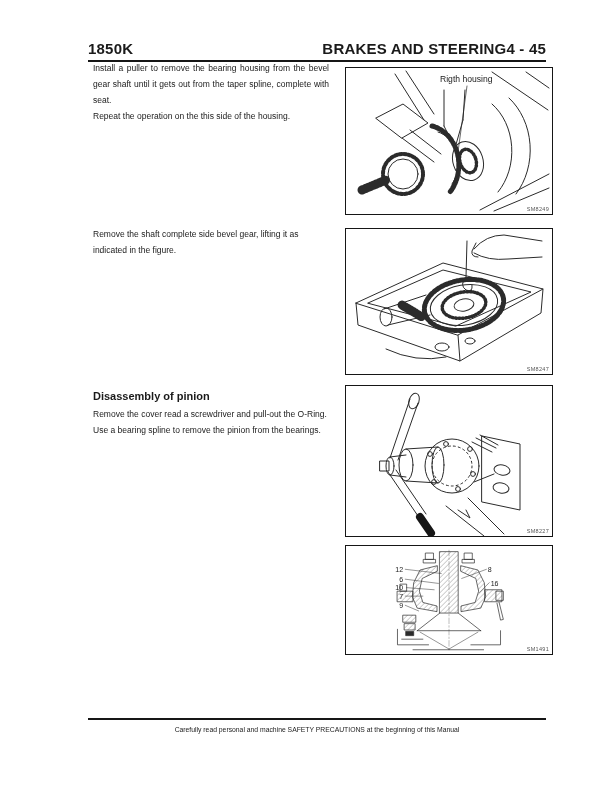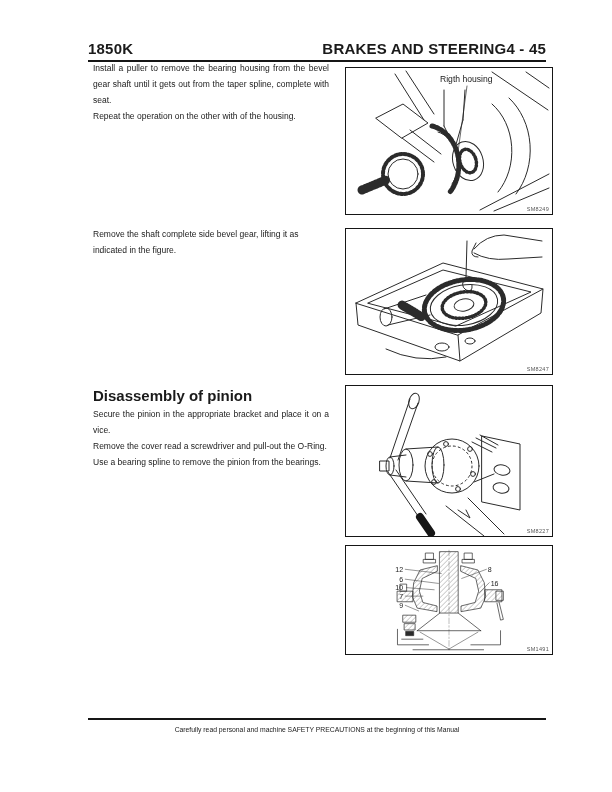--- a/index.html
+++ b/index.html
@@ -13,21 +13,21 @@
     position:absolute; left:88px; top:40px; width:458px;
     display:flex; align-items:flex-end;
     font-size:15px; font-weight:bold; letter-spacing:0.2px;
     border-bottom:2px solid #161616; padding-bottom:3px;
   }
   .hdr-center { flex:1; text-align:right; }
   
   .tblock { position:absolute; left:93px; width:236px; font-size:8.5px; line-height:16px; }
   .tblock p { margin:0; }
   .just { text-align:justify; }
-  .sect-head { font-weight:bold; font-size:15px; }
+  .sect-head { font-weight:bold; font-size:11px; }
   
   .fig { position:absolute; left:345px; width:208px; border:1px solid #161616; background:#fff; }
   .fig svg { position:absolute; left:0; top:0; width:100%; height:100%; }
   .figcode {
     position:absolute; right:3px; bottom:2px; font-size:5.5px; color:#555;
     letter-spacing:0.3px; line-height:1;
   }
   
   .ln * { stroke:#2b2b2b; stroke-width:1; fill:none; stroke-linecap:round; stroke-linejoin:round; }
   .teeth  { stroke-dasharray:2.5 2; stroke-width:4 !important; }
@@ -54,33 +54,32 @@
 <div class="page">
 
   <div class="hdr">
     <span>1850K</span>
     <span class="hdr-center">BRAKES AND STEERING</span>
     <span>4 - 45</span>
   </div>
 
   <div class="tblock" style="top:60px">
     <p class="just">Install a puller to remove the bearing housing from the bevel gear shaft until it gets out from the taper spline, complete with seat.</p>
-    <p>Repeat the operation on the other with of the housing.</p>
+    <p>Repeat the operation on the this side of the housing.</p>
   </div>
 
   <div class="tblock" style="top:226px">
     <p>Remove the shaft complete side bevel gear, lifting it as indicated in the figure.</p>
   </div>
 
   <div class="tblock sect-head" style="top:388px">
     <p>Disassembly of pinion</p>
   </div>
 
   <div class="tblock" style="top:406px">
-    <p class="just">Secure the pinion in the appropriate bracket and place it on a vice.</p>
     <p class="just">Remove the cover read a screwdriver and pull-out the O-Ring.</p>
     <p class="just">Use a bearing spline to remove the pinion from the bearings.</p>
   </div>
 
   <div class="fig" style="top:67px;height:148px">
     <svg viewBox="0 0 206 146">
       <g class="ln">
         <path d="M49,6 L78,52 M60,3 L88,46"></path>
         <path d="M30,50 L57,36 L82,55 L56,70 Z"></path>
         <path d="M56,70 L88,94 M64,62 L95,86"></path>

